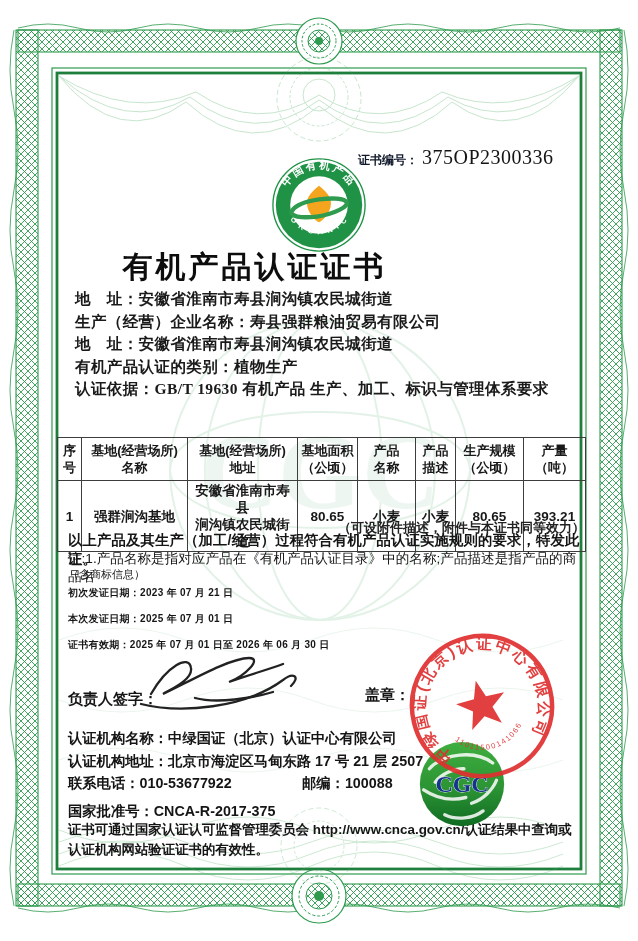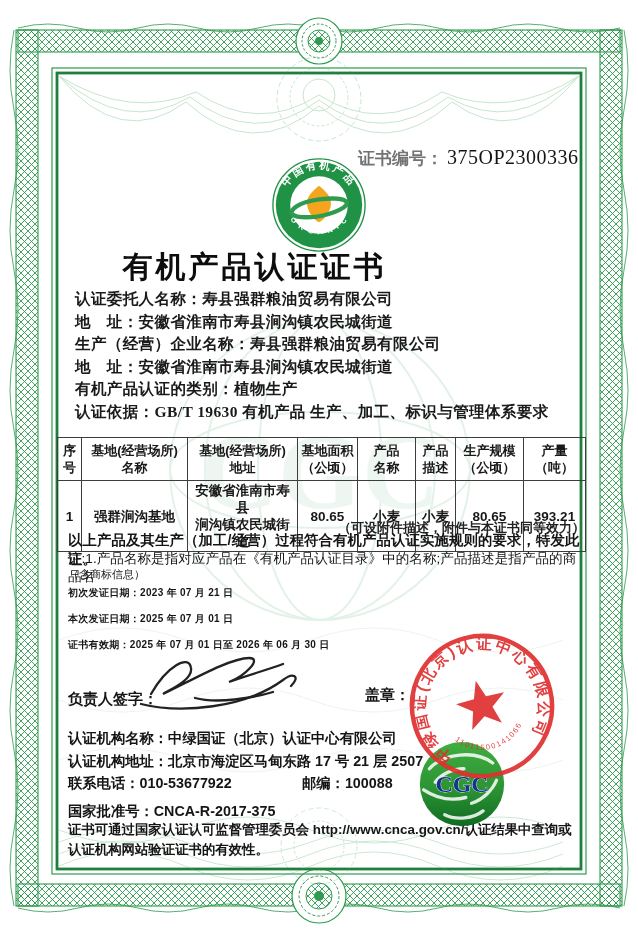--- a/index.html
+++ b/index.html
@@ -5,21 +5,21 @@
   html,body{margin:0;padding:0;}
   body{
     width:638px;height:941px;position:relative;overflow:hidden;
     background:#ffffff;
     font-family:"Liberation Sans","DejaVu Sans",sans-serif;
     color:#151515;
   }
   .abs{position:absolute;}
   
   .cert-no{top:146px;left:358px;width:230px;display:flex;align-items:baseline;gap:4px;}
-  .cert-no .lbl{font-family:"Liberation Serif","DejaVu Serif",serif;font-weight:bold;font-size:17px;color:#737373;}
+  .cert-no .lbl{font-family:"Liberation Serif","DejaVu Serif",serif;font-weight:bold;font-size:12px;color:#0f172a;}
   .cert-no .val{font-family:"Liberation Serif","DejaVu Serif",serif;font-size:20px;color:#141414;letter-spacing:.5px;}
   
   .title{top:247px;left:0;width:509px;text-align:center;font-size:30px;font-weight:bold;letter-spacing:3px;color:#0d0d0d;}
   
   .fields{top:288px;left:75px;width:500px;}
   .field{line-height:22.5px;font-size:15.5px;font-weight:600;letter-spacing:.4px;color:#1a1a1a;white-space:nowrap;}
   .field .value{font-weight:600;}
   .field.kai .value{font-family:"Liberation Serif","DejaVu Serif",serif;font-weight:600;}
   
   table.scope{top:437px;left:57px;position:absolute;border-collapse:collapse;table-layout:fixed;width:528px;background:transparent;}
@@ -154,21 +154,20 @@
   </text>
   <g>
     <path d="M50,30 C60,38 64,44 62,52 C60,60 54,66 50,68 C46,66 40,60 38,52 C36,44 40,38 50,30 Z" fill="#f5a51d"></path>
     <path d="M22,56 C30,44 70,40 78,46 C84,51 64,60 48,62 C32,64 18,62 22,56 Z" fill="none" stroke="#2e9b4e" stroke-width="4.5"></path>
   </g>
 </svg>
 
 <div class="abs title">有机产品认证证书</div>
 
 <div class="abs fields">
-  <div class="field"><span>认证委托人名称：</span><span class="value">寿县强群粮油贸易有限公司</span></div>
   <div class="field"><span>地　址：</span><span class="value">安徽省淮南市寿县涧沟镇农民城街道</span></div>
   <div class="field"><span>生产（经营）企业名称：</span><span class="value">寿县强群粮油贸易有限公司</span></div>
   <div class="field"><span>地　址：</span><span class="value">安徽省淮南市寿县涧沟镇农民城街道</span></div>
   <div class="field kai"><span>有机产品认证的类别：</span><span class="value">植物生产</span></div>
   <div class="field kai"><span>认证依据：</span><span class="value">GB/T 19630 有机产品 生产、加工、标识与管理体系要求</span></div>
 </div>
 
 <table class="scope">
   <colgroup>
     <col style="width:24px">

